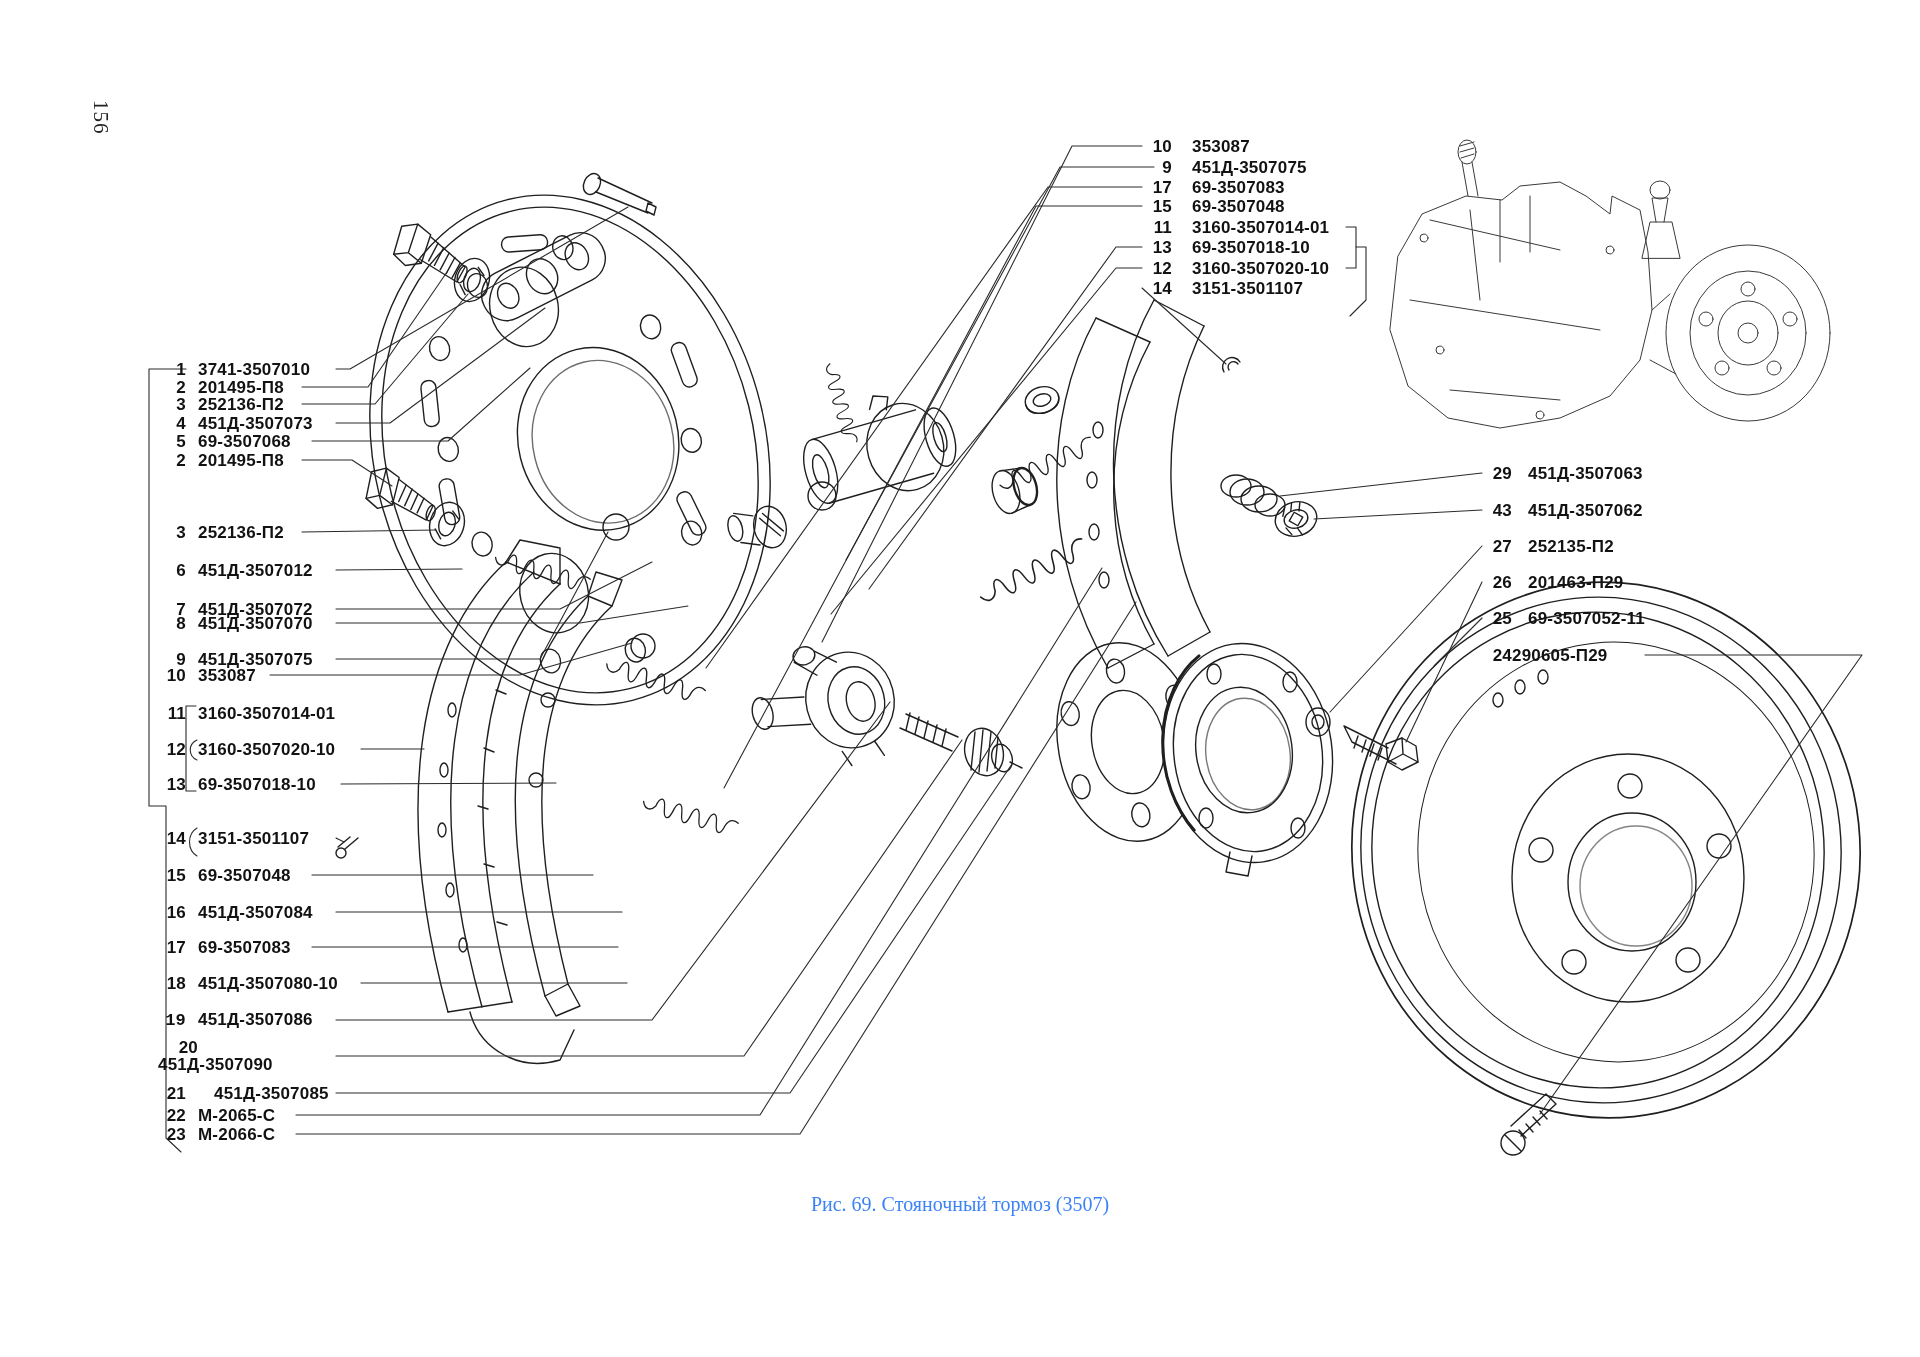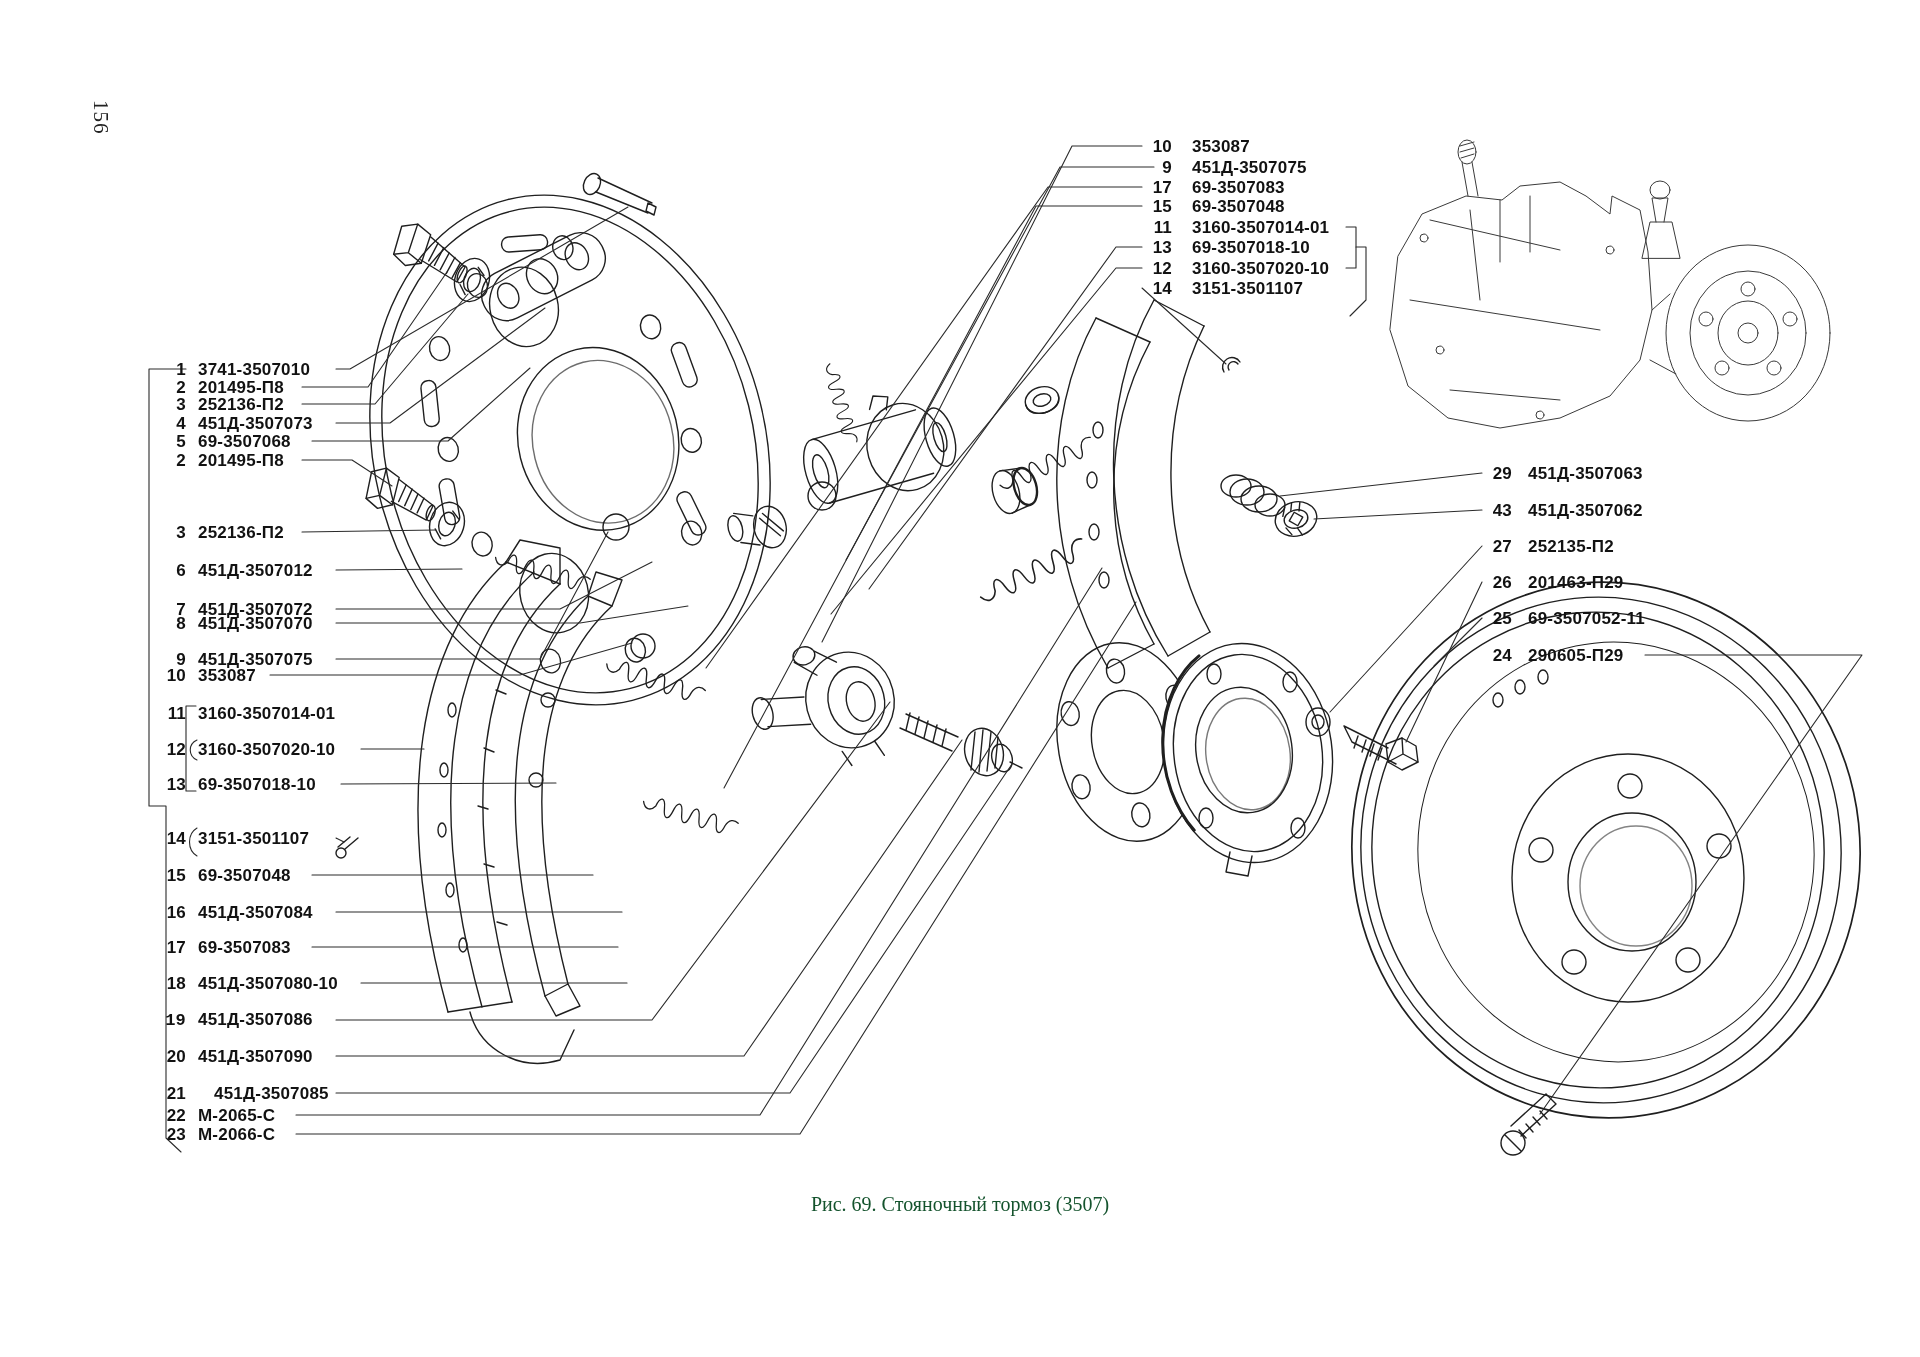--- a/index.html
+++ b/index.html
@@ -5,21 +5,21 @@
   html,body{margin:0;padding:0;background:#d9d9d9;}
   #stage{position:relative;width:1920px;height:1357px;background:#ffffff;overflow:hidden;
          font-family:"Liberation Sans",sans-serif;}
   #drawing{position:absolute;left:0;top:0;}
   .part-row{position:absolute;display:flex;align-items:baseline;white-space:nowrap;
             font:bold 17px/1 "Liberation Sans",sans-serif;color:#121212;
             letter-spacing:.2px;transform:translateY(-50%);}
   .pnum{display:inline-block;text-align:right;}
   .pcode{display:inline-block;}
   .caption-line{position:absolute;left:0;width:1920px;text-align:center;
-                font:20px/1.1 "Liberation Serif",serif;color:#14532d;}
+                font:20px/1.1 "Liberation Serif",serif;color:#3b82f6;}
   #page-num{position:absolute;left:113px;top:100px;transform:rotate(90deg);
             transform-origin:left top;font:21px "Liberation Serif",serif;color:#222;
             letter-spacing:1px;}
 </style>
 </head>
 <body>
 
 <div id="stage">
 
   <svg id="drawing" width="1920" height="1357" viewBox="0 0 1920 1357">
@@ -415,21 +415,21 @@
         <span class="pcode" style="margin-left: 12px;">69-3507083</span>
       </div>
       <div class="part-row" style="top: 983px; left: 146px;">
         <span class="pnum" style="width: 40px;">18</span>
         <span class="pcode" style="margin-left: 12px;">451Д-3507080-10</span>
       </div>
       <div class="part-row" style="top: 1020px; left: 146px;">
         <span class="pnum" style="width: 40px; font-family: Liberation Mono, monospace;">19</span>
         <span class="pcode" style="margin-left: 12px;">451Д-3507086</span>
       </div>
-      <div class="part-row" style="top: 1056px; left: 146px;">
+      <div class="part-row" style="top: 1056px; left: 146px; flex-direction: column;">
         <span class="pnum" style="width: 40px;">20</span>
         <span class="pcode" style="margin-left: 12px;">451Д-3507090</span>
       </div>
       <div class="part-row" style="top: 1093px; left: 146px;">
         <span class="pnum" style="width: 40px;">21</span>
         <span class="pcode" style="margin-left: 28px;">451Д-3507085</span>
       </div>
       <div class="part-row" style="top: 1115px; left: 146px; justify-content: flex-end;">
         <span class="pnum" style="width: 40px;">22</span>
         <span class="pcode" style="margin-left: 12px;">М-2065-С</span>
@@ -493,18 +493,18 @@
       <div class="part-row" style="top: 582px; left: 1468px;">
         <span class="pnum" style="width: 44px;">26</span>
         <span class="pcode" style="margin-left: 16px;">201463-П29</span>
       </div>
       <div class="part-row" style="top: 618px; left: 1468px;">
         <span class="pnum" style="width: 44px;">25</span>
         <span class="pcode" style="margin-left: 16px;">69-3507052-11</span>
       </div>
       <div class="part-row" style="top: 655px; left: 1468px;">
         <span class="pnum" style="width: 44px;">24</span>
-        <span class="pcode" style="margin-left: 16px;">290605-П29</span>
+        <span class="pcode" style="">290605-П29</span>
       </div>
     </div>
 
   <div class="caption-line" style="top:1193px">Рис. 69. Стояночный тормоз (3507)</div>
 </div>
 
 </body></html>

